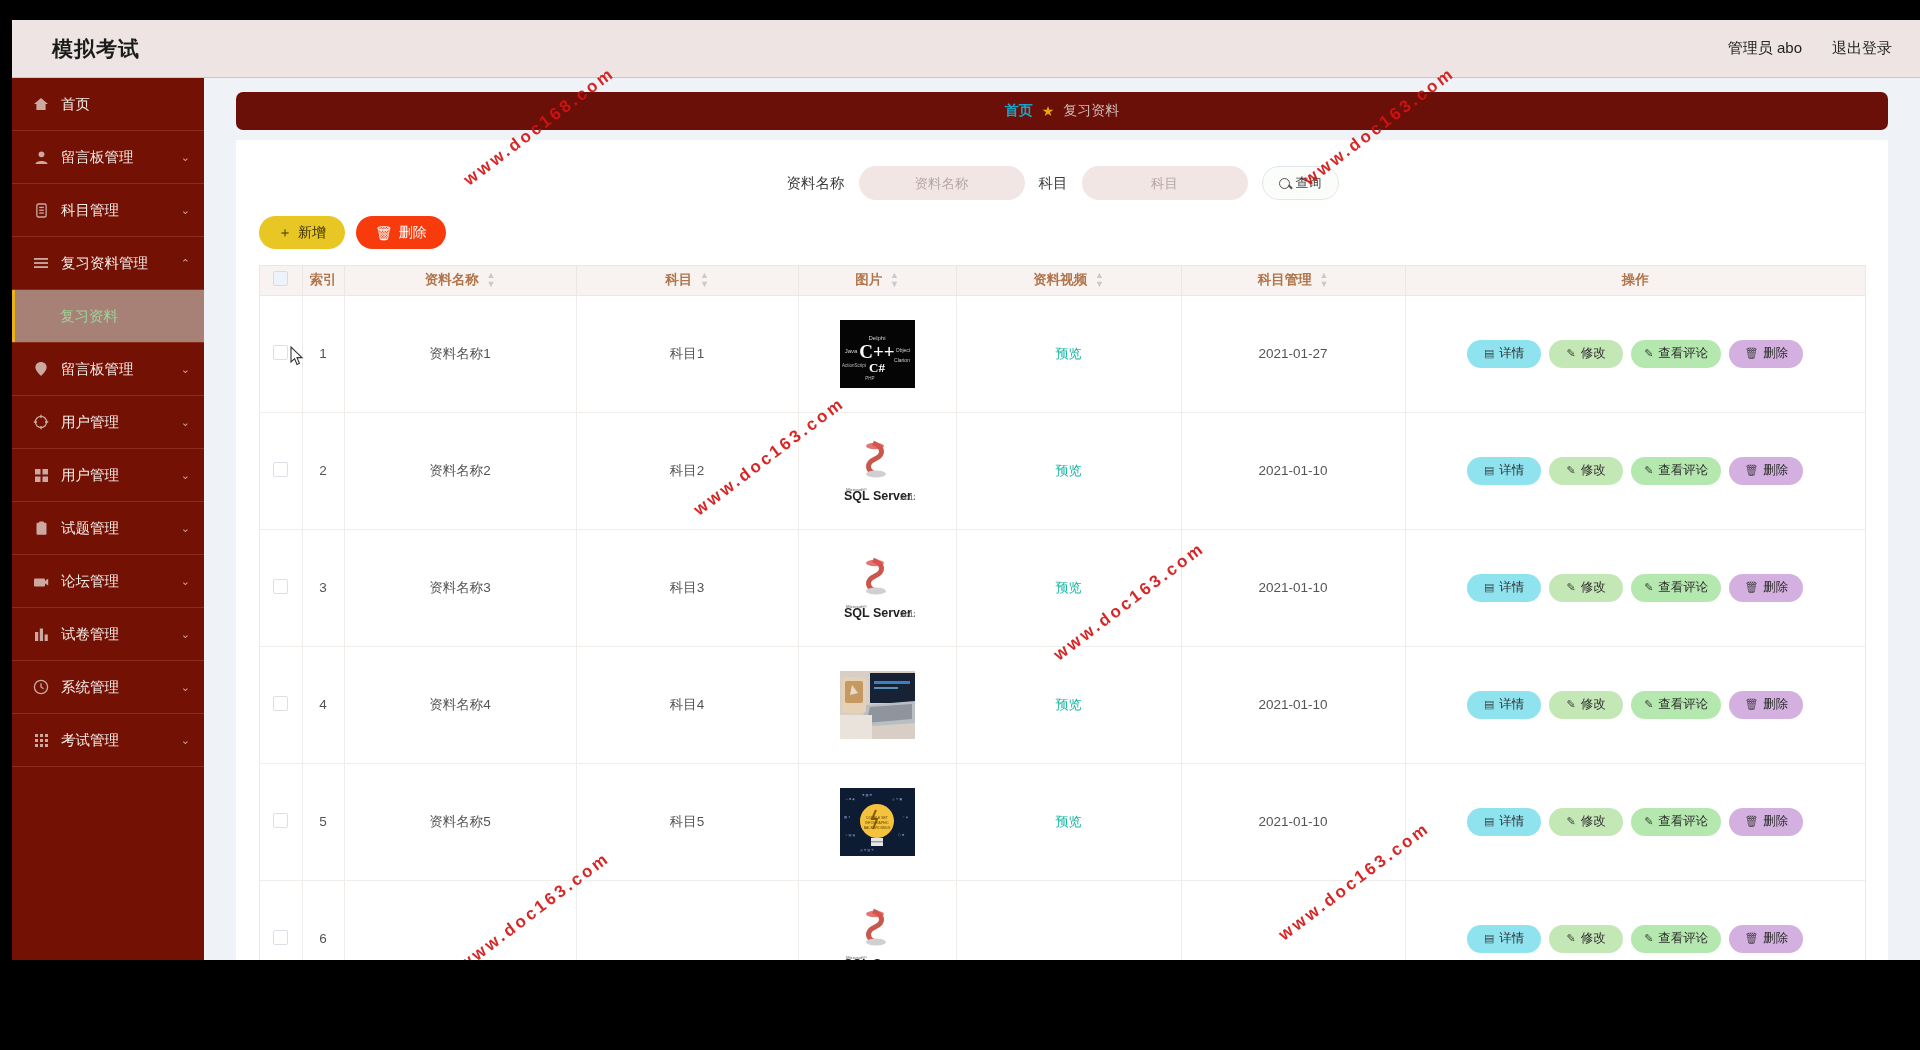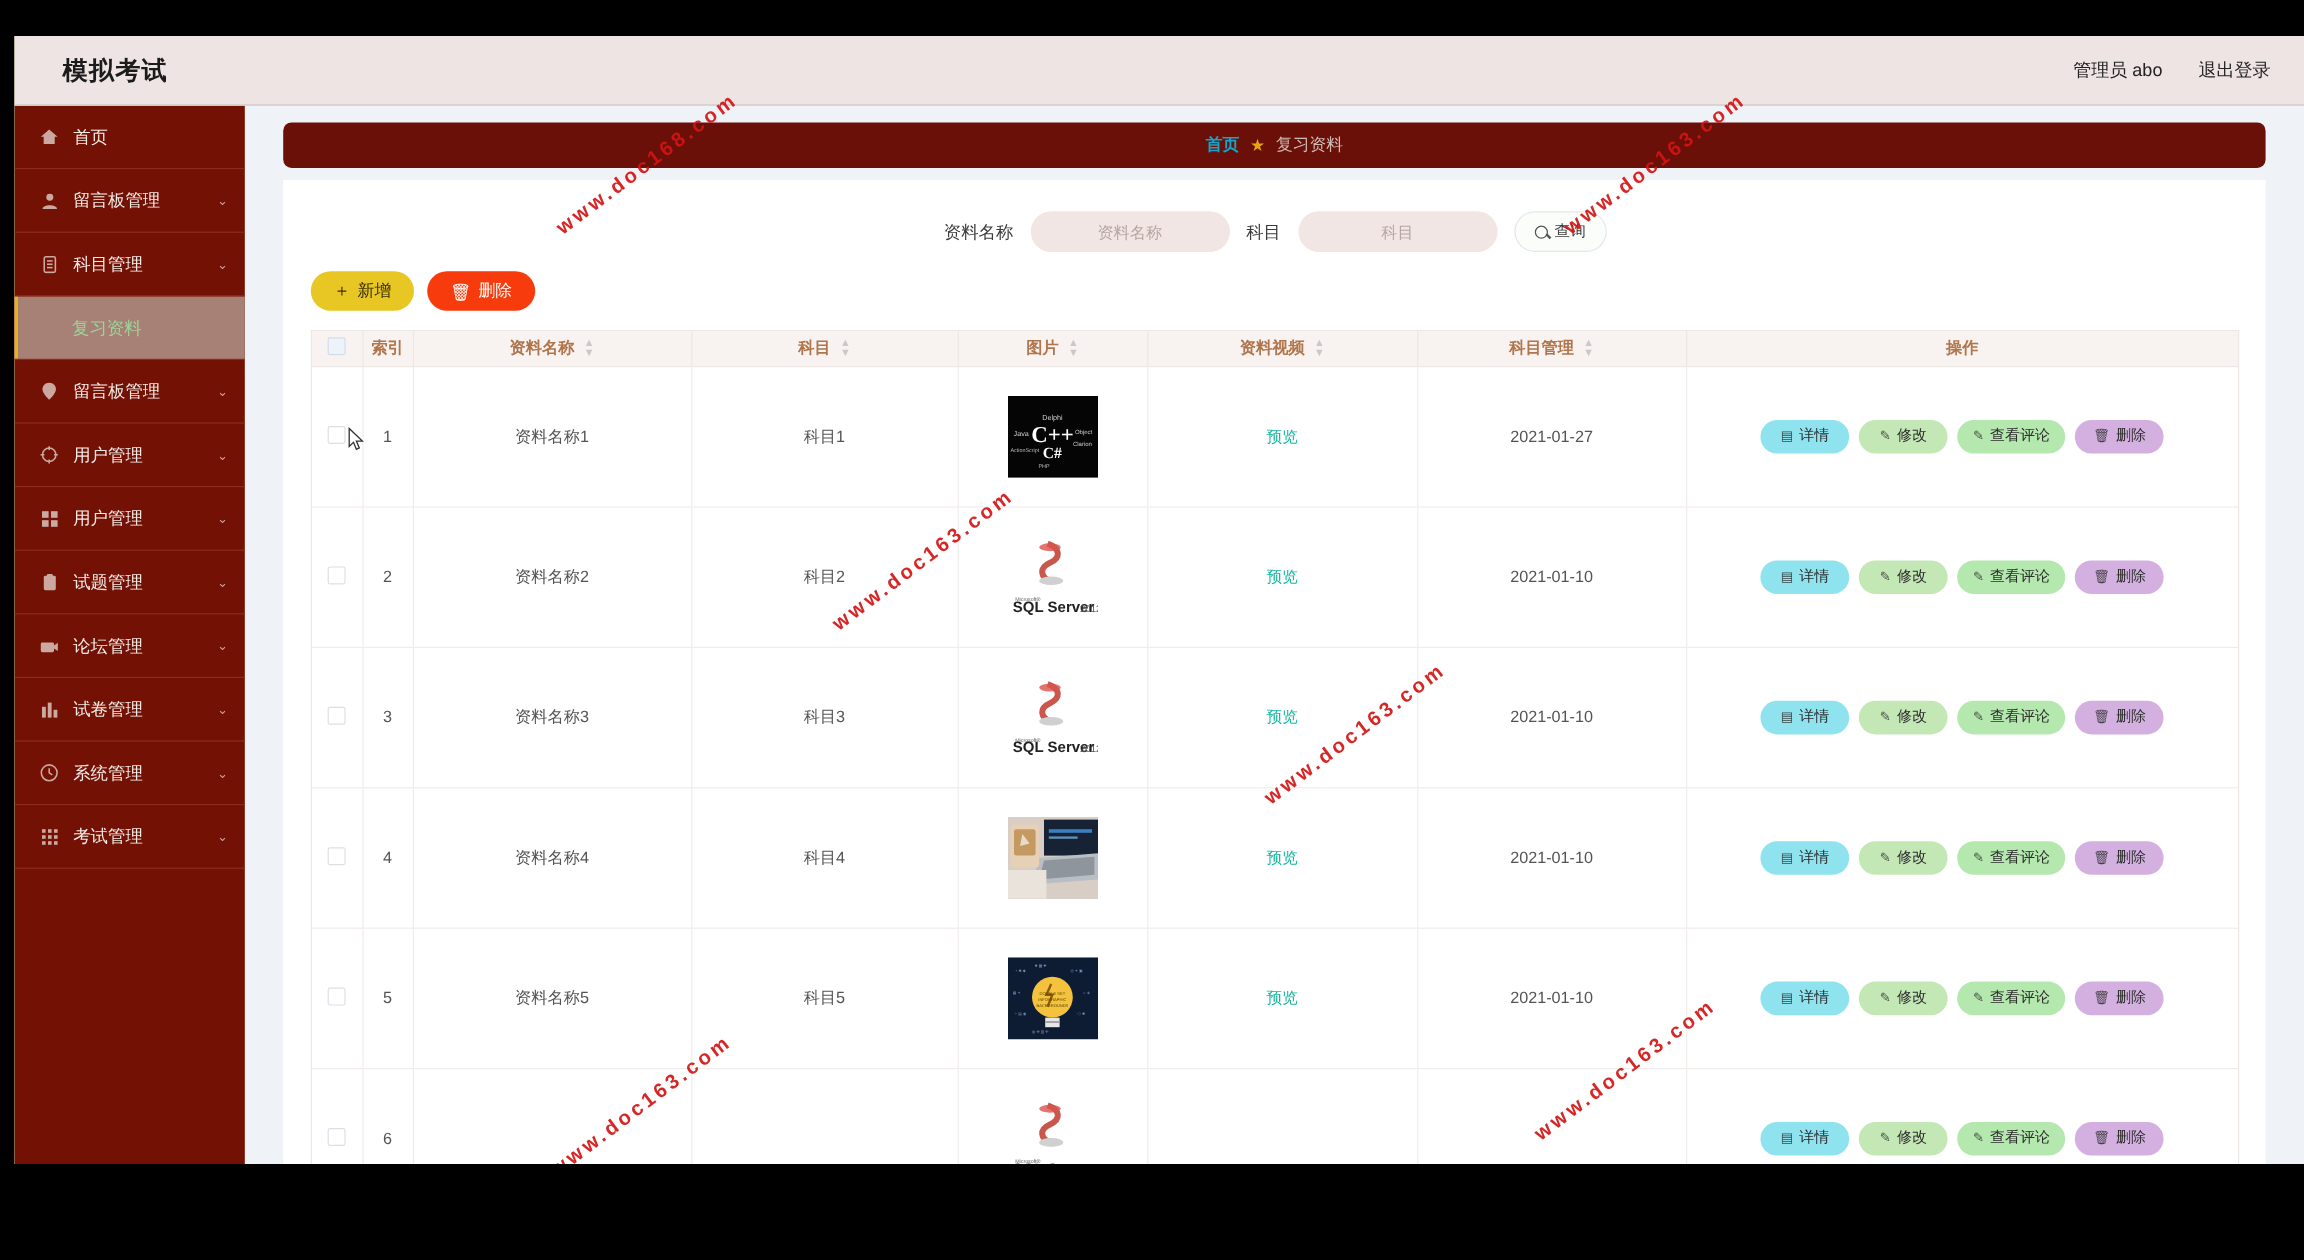--- a/index.html
+++ b/index.html
@@ -5,23 +5,23 @@
   * { box-sizing: border-box; }
   html, body {
     margin: 0; padding: 0;
     width: 1920px; height: 1050px;
     background: #000;
     font-family: "Liberation Sans", "DejaVu Sans", sans-serif;
     overflow: hidden;
   }
   #app {
     position: absolute;
-    left: 12px; top: 30px;
+    left: 12px; top: 20px;
     width: 1908px; height: 940px;
-    background: #fef9c3;
+    background: #bef264;
     overflow: hidden;
   }
 
   
   .topbar {
     position: absolute; left: 0; top: 0;
     width: 1908px; height: 58px;
     background: #ede4e3;
     border-bottom: 1px solid #c9c9c9;
     display: flex; align-items: center;
@@ -263,20 +263,31 @@
             <rect x="2" y="1" width="10" height="14" rx="1.5" fill="none" stroke="#e8dcd6" stroke-width="1.4"></rect>
             <rect x="4.5" y="4" width="5" height="1.4" fill="#e8dcd6"></rect>
             <rect x="4.5" y="7" width="5" height="1.4" fill="#e8dcd6"></rect>
             <rect x="4.5" y="10" width="5" height="1.4" fill="#e8dcd6"></rect>
           </svg>
       </span>
       <span>科目管理</span>
       <span class="caret">⌄</span>
     </div>
 
+    <div class="side-item">
+      <span class="ic">
+        <svg width="16" height="14" viewBox="0 0 16 14">
+            <rect x="1" y="2" width="14" height="1.8" fill="#e8dcd6"></rect>
+            <rect x="1" y="6.1" width="14" height="1.8" fill="#e8dcd6"></rect>
+            <rect x="1" y="10.2" width="14" height="1.8" fill="#e8dcd6"></rect>
+          </svg>
+      </span>
+      <span>复习资料管理</span>
+      <span class="caret">⌃</span>
+    </div>
 
     <div class="side-sub active">
       <span>复习资料</span>
     </div>
 
     <div class="side-item">
       <span class="ic">
         <svg width="14" height="16" viewBox="0 0 14 16">
             <path d="M7 1 C3.7 1 1.4 3.4 1.4 6.3 C1.4 10 7 15 7 15 C7 15 12.6 10 12.6 6.3 C12.6 3.4 10.3 1 7 1 Z" fill="#e8dcd6"></path>
           </svg>

